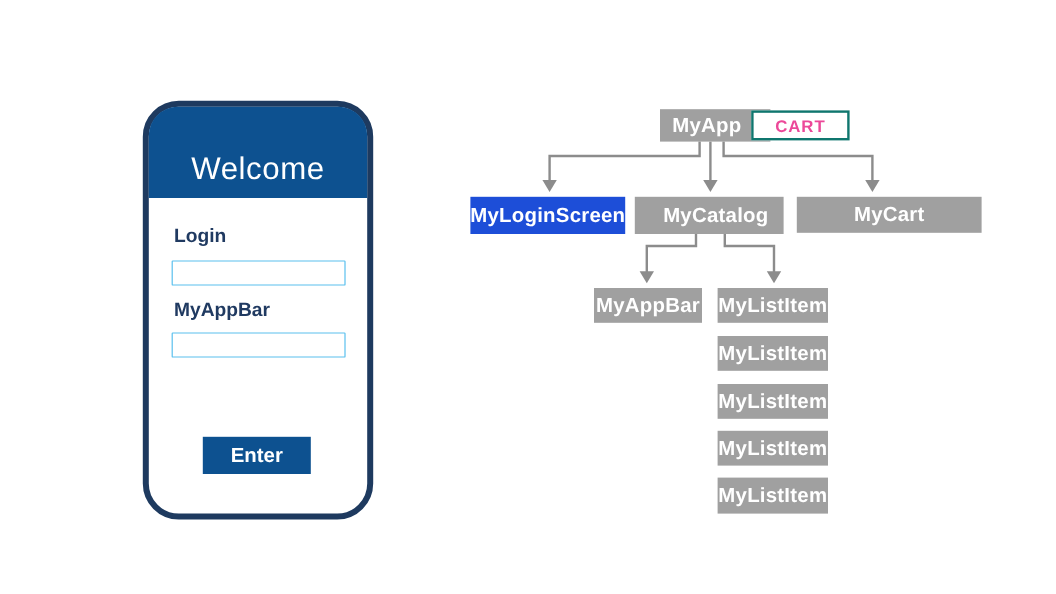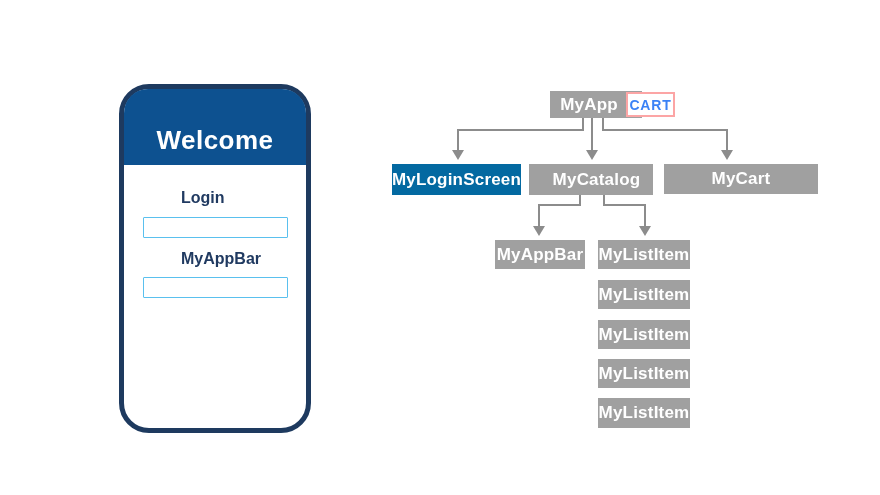--- a/index.html
+++ b/index.html
@@ -12,23 +12,23 @@
   
   .phone{
     position:absolute;left:119px;top:84px;width:192px;height:349px;
     background:#ffffff;border:5px solid #1e3a5f;border-radius:30px;
   }
   .phone-header{
     position:absolute;left:0;top:0;width:182px;height:76px;background:#0d5190;
     border-radius:24px 24px 0 0;
     display:flex;align-items:flex-end;justify-content:center;padding-bottom:9px;
   }
-  .phone-header span{color:#ffffff;font-size:26px;font-weight:700;letter-spacing:.5px;}
+  .phone-header span{color:#ffffff;font-size:26px;font-weight:400;letter-spacing:.5px;}
   .field-label{
-    position:absolute;left:21px;color:#203a61;font-size:16px;font-weight:600;margin-left:36px;
+    position:absolute;left:21px;color:#203a61;font-size:16px;font-weight:600;
   }
   .label-login{top:100px;}
   .label-password{top:161px;}
   .text-input{
     position:absolute;left:19px;width:145px;height:21px;
     border:1.5px solid #5ac0ee;background:#ffffff;border-radius:1px;
     font-size:13px;color:#203a61;padding:0 5px;outline:none;
   }
   .input-login{top:128px;}
   .input-password{top:188px;}
@@ -38,51 +38,52 @@
     font-family:"Liberation Sans", sans-serif;cursor:pointer;
     display:flex;align-items:center;justify-content:center;border-radius:0;
   }
 
   
   .edges{position:absolute;left:0;top:0;pointer-events:none;}
   .node{
     position:absolute;display:flex;align-items:center;justify-content:center;
     background:#a0a0a0;color:#ffffff;font-size:17px;font-weight:700;letter-spacing:.2px;
   }
-  .node.highlight{background:#0369a1;text-align:center;}
+  .node.highlight{background:#1d4ed8;text-align:center;}
   .node-myapp   {left:550px;top:91px; width:92px; height:27px;padding-right:14px;}
   .node-login   {left:392px;top:164px;width:129px;height:31px;}
   .node-catalog {left:529px;top:164px;width:124px;height:31px;padding-left:11px;}
   .node-mycart  {left:664px;top:164px;width:154px;height:30px;}
   .node-appbar  {left:495px;top:240px;width:90px; height:29px;}
   .li-0{left:598px;top:240px;width:92px;height:29px;}
   .li-1{left:598px;top:280px;width:92px;height:29px;}
   .li-2{left:598px;top:320px;width:92px;height:29px;}
   .li-3{left:598px;top:359px;width:92px;height:29px;}
   .li-4{left:598px;top:398px;width:92px;height:30px;}
   .cart-badge{
-    position:absolute;left:626px;top:92px;width:49px;height:25px;
-    background:#ffffff;border:2px solid #fca5a5;
+    position:absolute;left:626px;top:92px;width:82px;height:25px;
+    background:#ffffff;border:2px solid #0f766e;
     display:flex;align-items:center;justify-content:center;
-    color:#3b82f6;font-size:14px;font-weight:600;letter-spacing:.8px;
+    color:#ec4899;font-size:14px;font-weight:600;letter-spacing:.8px;
   }
 </style>
 </head>
 <body>
 
 <div class="stage">
 
   <div class="phone">
     <div class="phone-header">
       <span>Welcome</span>
     </div>
     <label class="field-label label-login">Login</label>
     <input class="text-input input-login" type="text" value="" style="">
     <label class="field-label label-password">MyAppBar</label>
     <input class="text-input input-password" type="text" value="" style="">
+    <button class="enter-btn">Enter</button>
   </div>
 
   <div>
 
     <svg class="edges" width="880" height="495" viewBox="0 0 880 495">
       <g stroke="#8c8c8c" stroke-width="2" fill="none">
         <path d="M583,118 V130 H458 V151"></path>
         <path d="M592,118 V151"></path>
         <path d="M603,118 V130 H727 V151"></path>
         <path d="M580,195 V205 H539 V227"></path>

